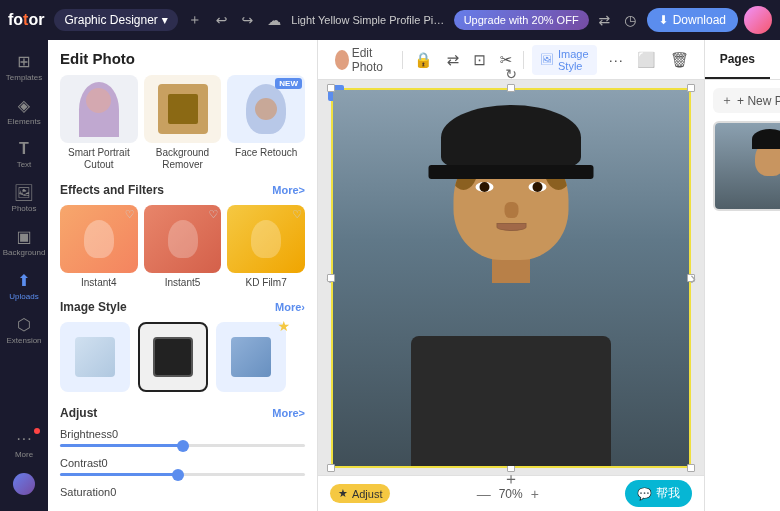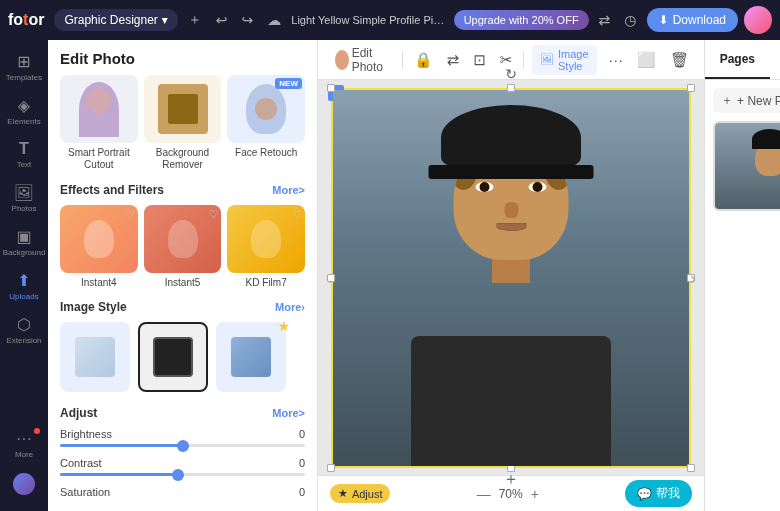--- a/index.html
+++ b/index.html
@@ -54,21 +54,21 @@
     .kdfilm7 { background: linear-gradient(135deg, #f5c842, #f0a500); display: flex; align-items: center; justify-content: center; }
 
     
     .style-grid { display: flex; gap: 8px; margin-top: 6px; }
     .style-card { width: 70px; height: 70px; border-radius: 8px; border: 2px solid transparent; cursor: pointer; display: flex; align-items: center; justify-content: center; background: #f0f4ff; position: relative; }
     .style-card.selected { border-color: #222; }
     .style-star { position: absolute; top: -6px; right: -6px; color: #f5c842; font-size: 14px; }
 
     
     .adjust-row { margin-bottom: 10px; }
-    .adjust-label { display: flex; justify-content: space-between; font-size: 11px; color: #444; margin-bottom: 4px; }
+    .adjust-label { display: flex; font-size: 11px; color: #444; margin-bottom: 4px; }
     .slider-track { width: 100%; height: 3px; background: #e0e0e0; border-radius: 2px; position: relative; cursor: pointer; }
     .slider-fill { height: 100%; background: #5b8dee; border-radius: 2px; }
     .slider-thumb { width: 12px; height: 12px; border-radius: 50%; background: #5b8dee; position: absolute; top: -4.5px; transform: translateX(-50%); }
 
     
     .canvas-area { flex: 1; background: #e8e8e8; display: flex; flex-direction: column; }
     .canvas-toolbar { height: 40px; background: #fff; border-bottom: 1px solid #e0e0e0; display: flex; align-items: center; padding: 0 12px; gap: 8px; flex-shrink: 0; }
     .canvas-toolbar-left { display: flex; align-items: center; gap: 8px; flex: 1; }
     .toolbar-divider { width: 1px; height: 18px; background: #ddd; }
     .toolbar-btn { font-size: 12px; color: #555; cursor: pointer; padding: 3px 5px; border-radius: 4px; display: flex; align-items: center; gap: 3px; }

